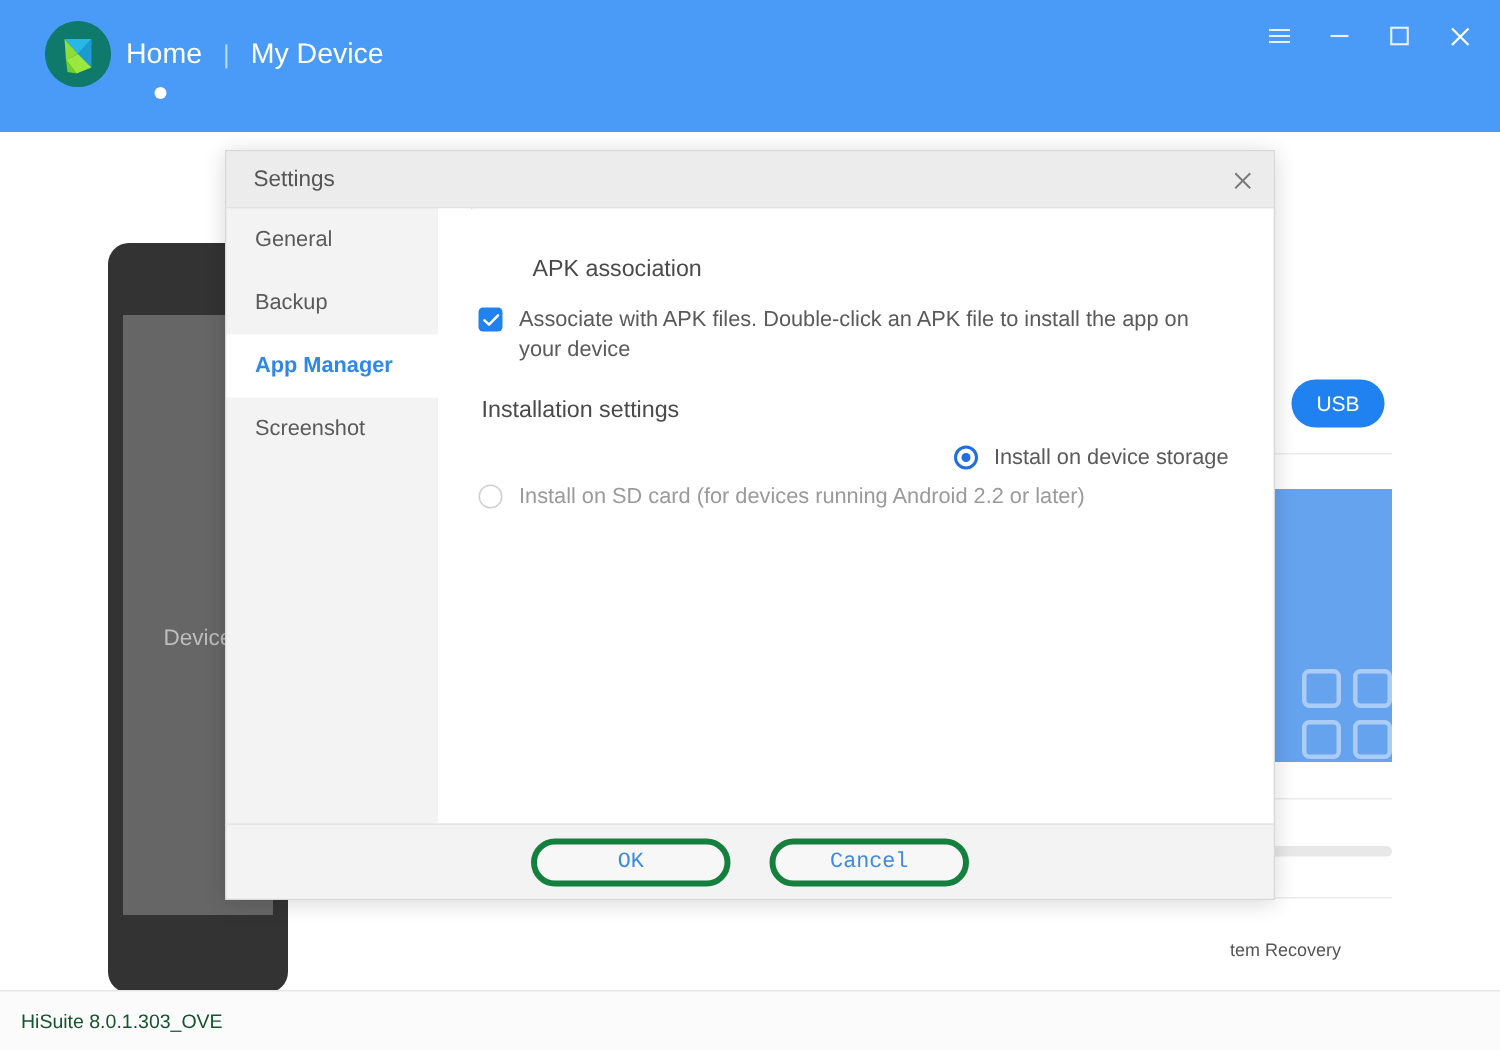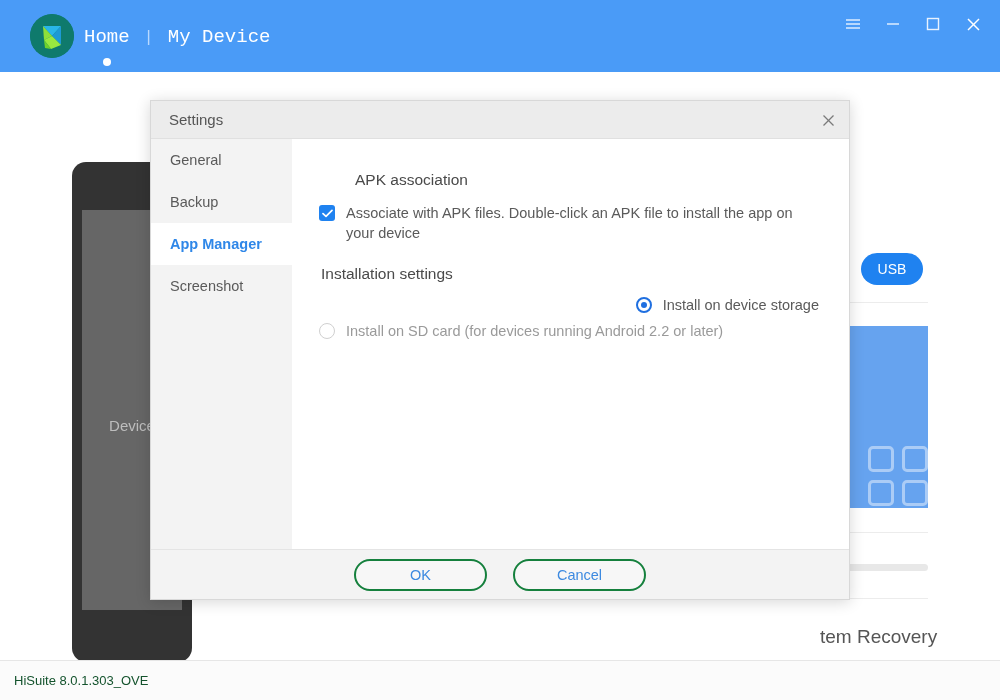--- a/index.html
+++ b/index.html
@@ -8,23 +8,22 @@
     font-family: "Liberation Sans", sans-serif;
     overflow: hidden; background: #ffffff;
   }
   #app {
     position: relative; width: 1000px; height: 700px;
     background: #ffffff;
   }
 
   
   .titlebar {
-    position: absolute; left: 0; top: 0; width: 1000px; height: 72px;
+    position: absolute; left: 0; top: 0; width: 1000px; height: 88px;
     background: #4a9bf7;
-    font-family: Liberation Mono, monospace;
   }
   .logo {
     position: absolute; left: 30px; top: 14px;
     width: 44px; height: 44px; border-radius: 50%;
     background: #107a6e; overflow: hidden;
   }
   .logo svg { display: block; width: 44px; height: 44px; }
 
   .navlinks {
     position: absolute; left: 84px; top: 26px;
@@ -108,21 +107,21 @@
   .bg-progress {
     position: absolute; left: 700px; top: 484px;
     width: 228px; height: 7px; border-radius: 4px; background: #e8e8e8;
   }
   .bg-divider-c {
     position: absolute; left: 150px; top: 518px; width: 778px; height: 1px;
     background: #ececec;
   }
   .bg-recovery {
     position: absolute; left: 820px; top: 546px;
-    color: #555555; font-size: 19px; white-space: nowrap;
+    color: #555555; font-size: 12px; white-space: nowrap;
   }
 
   
   .modal {
     position: absolute; left: 150px; top: 100px;
     width: 700px; height: 500px;
     background: #f3f3f3;
     border: 1px solid #d8d8d8;
     box-shadow: 0 2px 14px rgba(0,0,0,0.16);
   }
@@ -193,24 +192,24 @@
   .opt-text.dim { color: #9a9a9a; }
 
   .modal-footer {
     position: absolute; left: 0; top: 448px;
     width: 698px; height: 50px; background: #f3f3f3;
     border-top: 1px solid #e4e4e4;
     display: flex; align-items: center; justify-content: center; gap: 26px;
   }
   .btn {
     width: 133px; height: 32px; border-radius: 16px;
-    background: #f7f7f7; border: 2px solid #15803d;
+    background: #f7f7f7; border: 4px solid #15803d;
     color: #3d8ae0; font-size: 14.5px;
     display: flex; align-items: center; justify-content: center;
-    cursor: pointer; font-family: Liberation Sans, sans-serif;
+    cursor: pointer; font-family: Liberation Mono, monospace;
   }
 
   
   .statusbar {
     position: absolute; left: 0; bottom: 0; width: 1000px; height: 40px;
     background: #fbfbfb; border-top: 1px solid #e6e6e6;
     display: flex; align-items: center;
   }
   .status-text { margin-left: 14px; color: #14532d; font-size: 13px; }
 </style>

